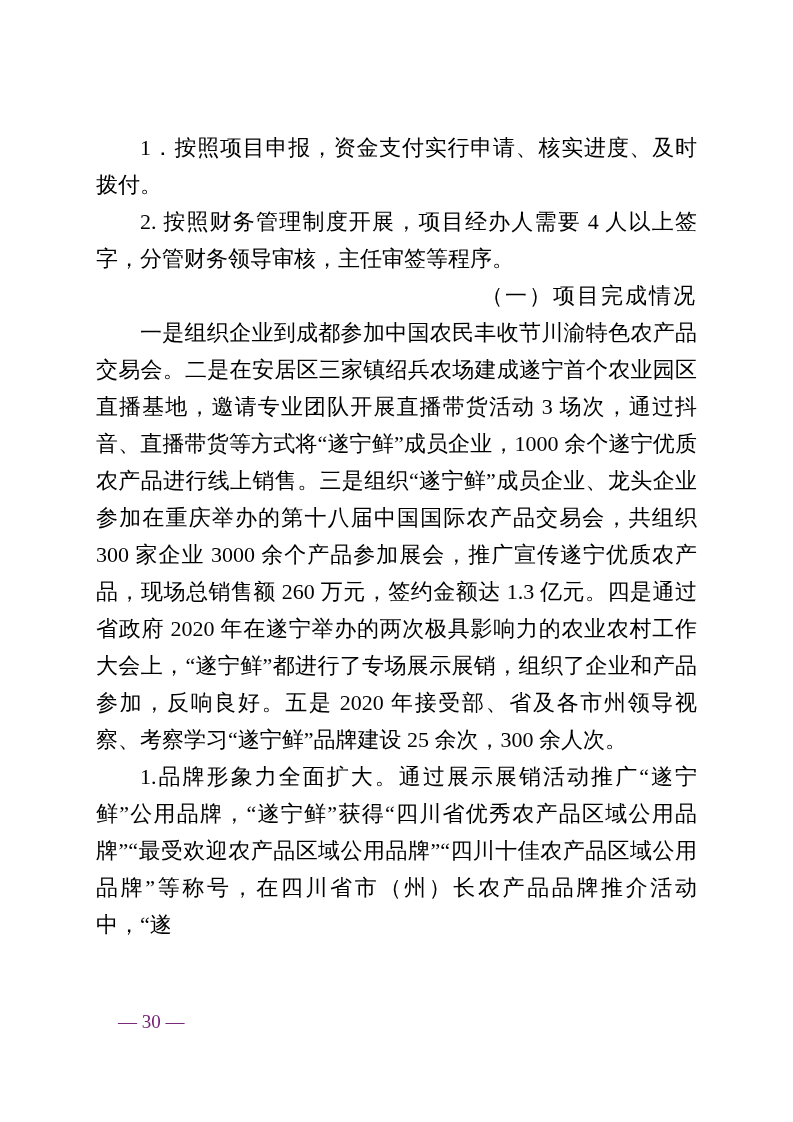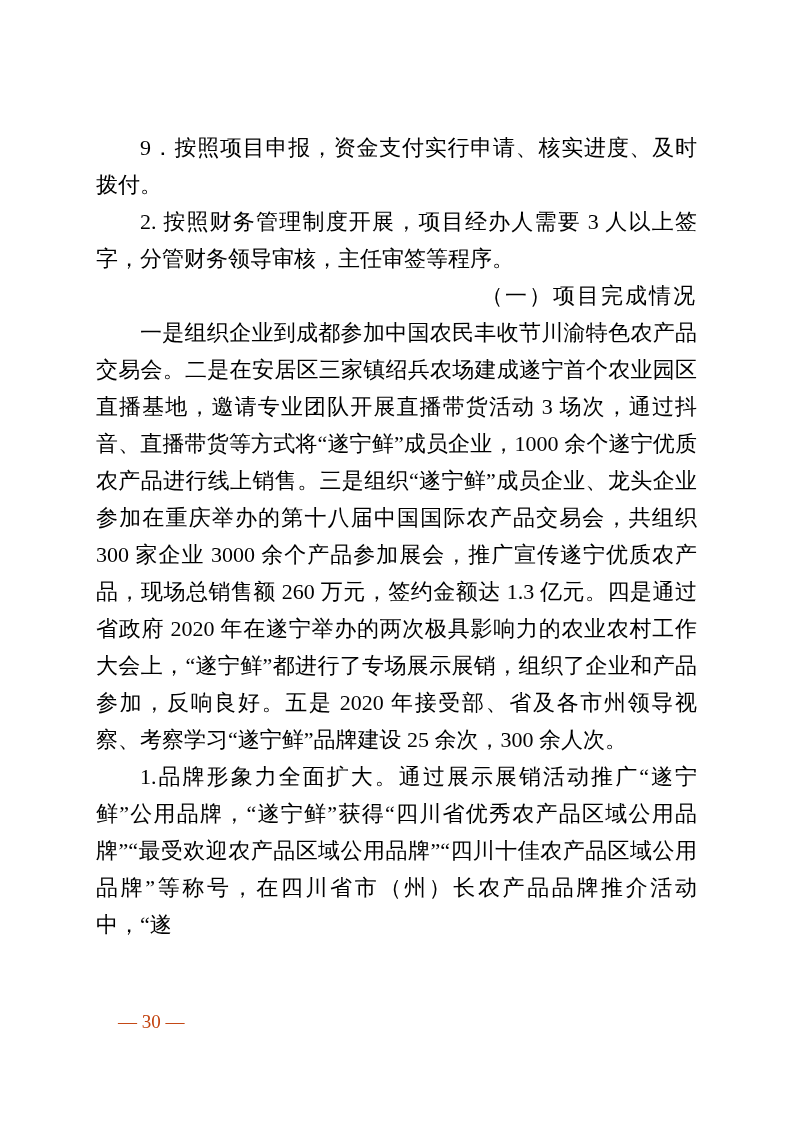--- a/index.html
+++ b/index.html
@@ -47,28 +47,28 @@
     letter-spacing: 2px;
     text-align: right;
   }
   .page-footer {
     position: absolute;
     left: 118px;
     top: 1008px;
     font-size: 19px;
     line-height: 28px;
     font-family: "Liberation Serif", "DejaVu Serif", serif;
-    color: #c2410c;
+    color: #701a75;
   }
 </style>
 </head>
 <body>
 
 <div class="page">
   <div class="content">
-    <p class="body-para">9．按照项目申报，资金支付实行申请、核实进度、及时拨付。</p>
-    <p class="body-para">2. 按照财务管理制度开展，项目经办人需要 3 人以上签字，分管财务领导审核，主任审签等程序。</p>
+    <p class="body-para">1．按照项目申报，资金支付实行申请、核实进度、及时拨付。</p>
+    <p class="body-para">2. 按照财务管理制度开展，项目经办人需要 4 人以上签字，分管财务领导审核，主任审签等程序。</p>
     <p class="heading-kai">（一）项目完成情况</p>
     <p class="body-para">一是组织企业到成都参加中国农民丰收节川渝特色农产品交易会。二是在安居区三家镇绍兵农场建成遂宁首个农业园区直播基地，邀请专业团队开展直播带货活动 3 场次，通过抖音、直播带货等方式将“遂宁鲜”成员企业，1000 余个遂宁优质农产品进行线上销售。三是组织“遂宁鲜”成员企业、龙头企业参加在重庆举办的第十八届中国国际农产品交易会，共组织 300 家企业 3000 余个产品参加展会，推广宣传遂宁优质农产品，现场总销售额 260 万元，签约金额达 1.3 亿元。四是通过省政府 2020 年在遂宁举办的两次极具影响力的农业农村工作大会上，“遂宁鲜”都进行了专场展示展销，组织了企业和产品参加，反响良好。五是 2020 年接受部、省及各市州领导视察、考察学习“遂宁鲜”品牌建设 25 余次，300 余人次。</p>
     <p class="body-para">1.品牌形象力全面扩大。通过展示展销活动推广“遂宁鲜”公用品牌，“遂宁鲜”获得“四川省优秀农产品区域公用品牌”“最受欢迎农产品区域公用品牌”“四川十佳农产品区域公用品牌”等称号，在四川省市（州）长农产品品牌推介活动中，“遂</p>
   </div>
   <div class="page-footer">— 30 —</div>
 </div>
 
 </body></html>

